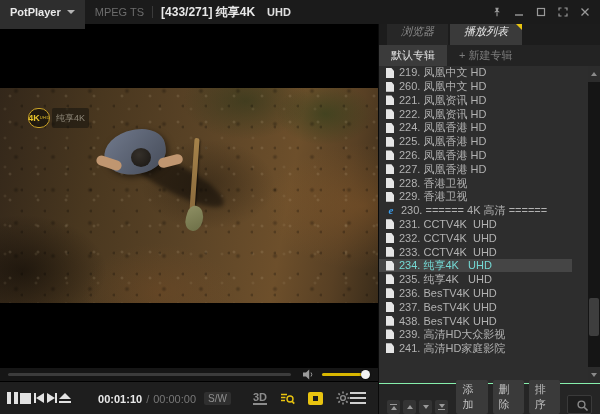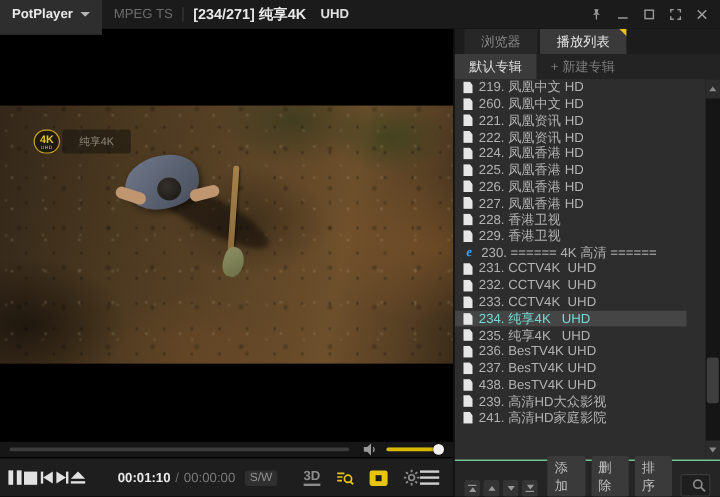--- a/index.html
+++ b/index.html
@@ -39,24 +39,24 @@
       radial-gradient(3px 3px at 16px 3px, rgba(0,0,0,.35), transparent 100%);
     background-size:28px 26px, 23px 21px, 31px 29px, 37px 33px; }
   .shadow-blob { position:absolute; left:118px; top:76px; width:112px; height:28px; background:rgba(8,6,4,.5); border-radius:50%; transform:rotate(28deg); filter:blur(2px); }
   .person-body { position:absolute; left:104px; top:42px; width:62px; height:44px; background:linear-gradient(140deg,#70798c,#464c59); border-radius:55% 45% 50% 50%; transform:rotate(-10deg); box-shadow:2px 3px 6px rgba(0,0,0,.5); }
   .person-head { position:absolute; left:131px; top:60px; width:20px; height:19px; background:radial-gradient(circle at 40% 35%, #35302a, #191613); border-radius:50%; }
   .arm-left { position:absolute; left:96px; top:70px; width:26px; height:10px; background:#c09670; border-radius:5px; transform:rotate(18deg); }
   .arm-right { position:absolute; left:158px; top:68px; width:25px; height:10px; background:#c09670; border-radius:5px; transform:rotate(-14deg); }
   .stick { position:absolute; left:192px; top:50px; width:5px; height:74px; background:linear-gradient(#a5824a,#8a6a3c); transform:rotate(4deg); border-radius:2px; box-shadow:1px 1px 2px rgba(0,0,0,.6); }
   .blade { position:absolute; left:186px; top:118px; width:17px; height:25px; background:linear-gradient(140deg,#8f9064,#6c6e46); border-radius:40% 60% 50% 50%; transform:rotate(16deg); }
   .watermark { position:absolute; left:28px; top:20px; display:flex; align-items:stretch; }
-  .wm-logo { width:22px; height:20px; background:rgba(10,10,5,.55); border:1px solid #c9a227; border-radius:10px; display:flex; flex-direction:column; align-items:center; justify-content:center; line-height:1; }
+  .wm-logo { width:22px; height:20px; background:rgba(10,10,5,.55); border:1px solid #c9a227; border-radius:10px; display:flex; align-items:center; justify-content:center; line-height:1; }
   .wm-logo .big { color:#e7c32a; font-size:9px; font-weight:bold; }
   .wm-logo .sub { color:#e7c32a; font-size:4px; letter-spacing:.5px; }
-  .wm-text { margin-left:2px; background:rgba(15,15,12,.5); color:#8d8677; font-size:9px; display:flex; align-items:center; padding:0 14px; border-radius:2px;text-align:center; }
+  .wm-text { margin-left:2px; background:rgba(15,15,12,.5); color:#8d8677; font-size:9px; display:flex; align-items:center; padding:0 4px; border-radius:2px;text-align:center; }
 
   
   #seek-row { display:flex; align-items:center; height:13px; background:#161616; padding:0 8px; }
   #seekbar { flex:1; height:3px; background:#3c3c3c; border-radius:2px; margin-right:12px; cursor:pointer; }
   .speaker { display:flex; align-items:center; margin-right:6px; }
   #volume { position:relative; width:48px; height:3px; background:#3a3a3a; border-radius:2px; cursor:pointer; }
   #volume-fill { position:absolute; left:0; top:0; height:3px; background:#d9b700; border-radius:2px; }
   #volume-knob { position:absolute; top:-3px; width:9px; height:9px; background:#f2f2f2; border-radius:50%; box-shadow:0 0 2px #000; }
 
   
@@ -79,21 +79,21 @@
   .r-icons { display:flex; align-items:center; margin-left:22px; gap:13px; }
   .threed { color:#8c8c8c; font-size:11px; font-weight:bold; border-bottom:2px solid #8c8c8c; line-height:1.1; cursor:pointer; }
   .pl-toggle { width:15px; height:13px; background:#e9c410; border-radius:2px; display:flex; align-items:center; justify-content:center; cursor:pointer; }
   .pl-toggle i { width:5px; height:5px; background:#1d1d1d; display:block; }
   .hamburger { margin-left:auto; margin-right:6px; display:flex; flex-direction:column; gap:3px; cursor:pointer; }
   .hamburger i { width:16px; height:2px; background:#cfcfcf; display:block; }
 
   
   #sidebar { position:absolute; left:378px; top:24px; width:222px; height:390px; background:#2b2b2b; border-left:1px solid #0a0a0a; }
   #tab-row { display:flex; height:21px; background:#1c1c1c; }
-  .tab { padding:0 14px; display:flex; align-items:center; font-size:11px; color:#8a8a8a; background:#272727; margin-left:8px; cursor:pointer; position:relative; }
+  .tab { padding:0 14px; display:flex; align-items:flex-start; font-size:11px; color:#8a8a8a; background:#272727; margin-left:8px; cursor:pointer; position:relative;font-style:italic; }
   .tab.active { background:#3a3a3a; color:#e8e8e8; margin-left:2px; }
   .tab.active .corner { position:absolute; top:0; right:0; width:0; height:0; border-top:6px solid #e9c410; border-left:6px solid transparent; }
   #album-row { display:flex; height:21px; background:#232323; align-items:stretch; }
   .album { padding:0 12px; display:flex; align-items:center; font-size:11px; color:#e0e0e0; background:#3b3b3b; cursor:pointer; }
   .album-new { padding:0 12px; display:flex; align-items:center; font-size:11px; color:#7c7c7c; cursor:pointer; }
   #list-wrap { position:absolute; left:0; top:42px; right:0; bottom:31px; background:#2d2d2d; overflow:hidden; }
   #playlist { position:absolute; left:0; top:0; right:28px; }
   .prow { display:flex; align-items:center; height:13.78px; padding-left:7px; gap:5px; font-size:11px; color:#b2b2b2; white-space:pre; cursor:pointer; overflow:hidden; }
   .prow.sel { background:#454545; color:#74d9d4; }
   .licon { flex:none; }
@@ -123,21 +123,21 @@
 
 <div id="app">
 
   <div id="titlebar">
     <div class="app-btn">
       <span>PotPlayer</span>
       <span class="chev-down"></span>
     </div>
     <span class="fmt">MPEG TS</span>
     <span class="tb-sep"></span>
-    <span class="np">[234/271] 纯享4K</span>
+    <span class="np">[433/271] 纯享4K</span>
     <span class="np-suffix">UHD</span>
     <div class="win-ctrls">
       <div class="wbtn">
         <svg width="10" height="10" viewBox="0 0 10 10">
             <path d="M3.2 0.8h3.6l-0.9 2.6 2 1.9H2.1l2-1.9z" fill="#9a9a9a"></path>
             <line x1="5" y1="5.4" x2="5" y2="9.2" stroke="#9a9a9a" stroke-width="1.1"></line>
           </svg>
       </div>
       <div class="wbtn">
         <svg width="10" height="10" viewBox="0 0 10 10">

